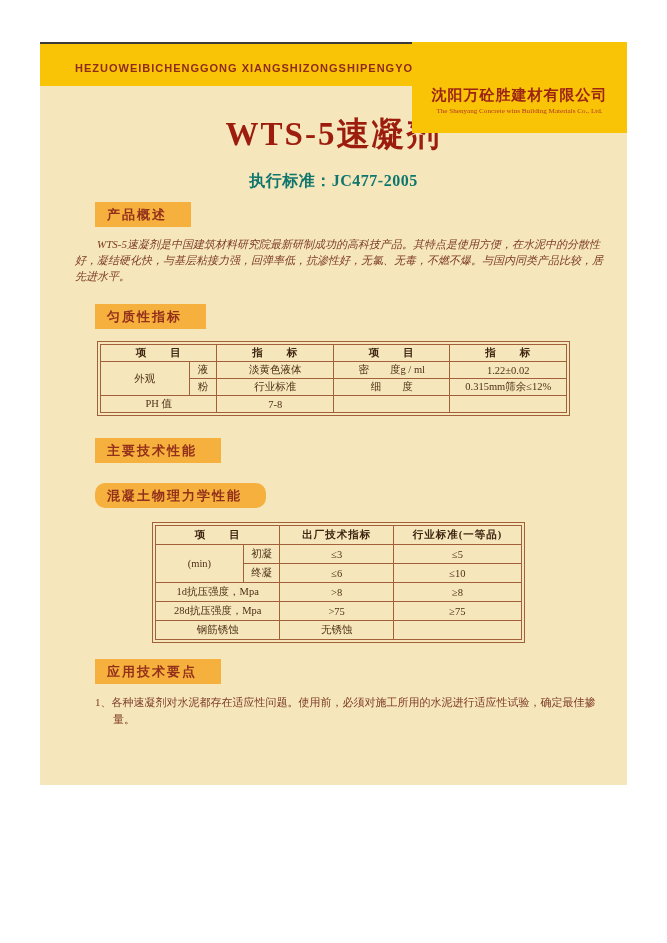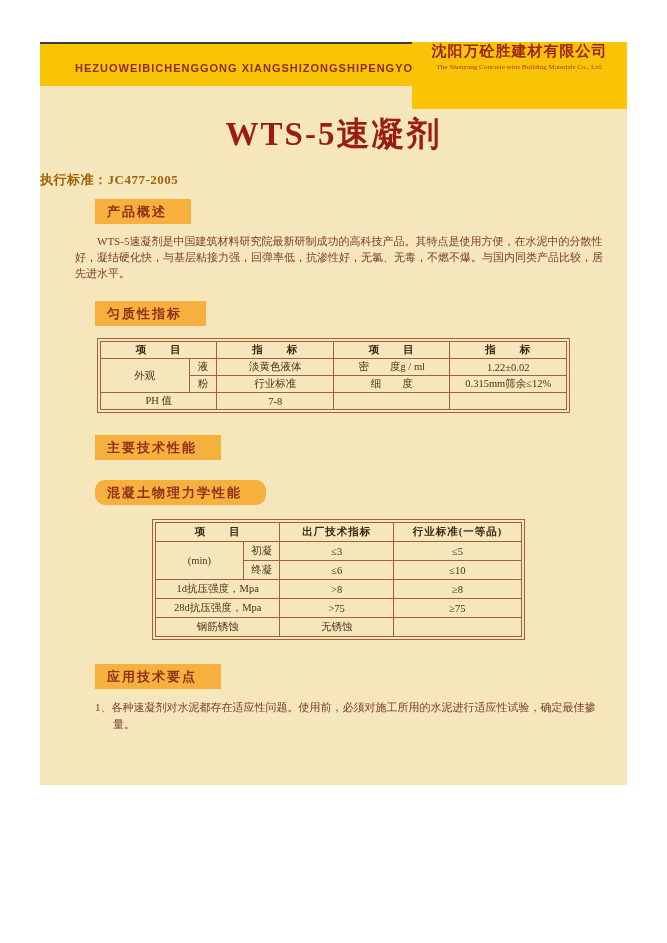--- a/index.html
+++ b/index.html
@@ -11,49 +11,50 @@
   .band {
     position:relative; width:100%; height:44px; background:#f9c306;
     border-top:2px solid #3a3a38;
   }
   .slogan {
     position:absolute; left:35px; top:0; height:44px; line-height:48px;
     font-size:11px; font-weight:bold; letter-spacing:1px; color:#8e2b1c;
     font-family:"Liberation Sans", sans-serif;
   }
   .company-box {
-    position:absolute; top:0; right:0; width:215px; height:67px;
-    background:#f9c306; text-align:center; z-index:5;
+    position:absolute; top:0; right:0; width:215px; height:91px;
+    background:#f9c306; text-align:center; padding-top:44px; z-index:5;
   }
   .company-cn {
     font-size:15px; font-weight:bold; color:#9c2415; letter-spacing:1px;
   }
   .company-en {
     font-size:7.5px; color:#b23a28; margin-top:1px; transform:scale(0.95);
   }
   .title {
     margin-top:26px; text-align:center; font-size:33px; font-weight:bold;
     color:#9c1d0e; letter-spacing:2px;
   }
   .standard {
-    margin-top:14px; text-align:left; font-size:13px; font-weight:bold;
-    color:#a16207; letter-spacing:0.5px;
+    margin-top:14px; text-align:center; font-size:16px; font-weight:bold;
+    color:#0f766e; letter-spacing:0.5px;
   }
   .badge {
     display:inline-block; margin-left:55px; background:#f5b03e; color:#93301b;
     font-weight:bold; font-size:13px; letter-spacing:2px; padding:4px 24px 3px 12px;
   }
   .badge-overview   { margin-top:10px; }
   .badge-homo       { margin-top:20px; }
   .badge-perf       { margin-top:22px; }
   .badge-mech       { margin-top:20px;border-radius:10px; }
-  .badge-app        { margin-top:24px; }
+  .badge-app        { margin-top:16px; }
   .para {
     margin:9px 16px 0 35px; text-indent:2em; font-size:11px; line-height:16px;
     color:#7b3a26;
+    font-style:italic;
   }
   .tbl-wrap {
     border:1px solid #a2603a; padding:2px; background:#f6e6bb;
   }
   .tbl-wrap-1 { margin:12px 0 0 57px; width:473px; }
   .tbl-wrap-2 { margin:14px 0 0 112px; width:373px; }
   table { width:100%; border-collapse:collapse; table-layout:fixed;padding-left:28px; }
   td {
     border:1px solid #a2603a; text-align:center; vertical-align:middle;
     font-size:10.5px; color:#4c3016; padding:1px 2px; height:15px;

